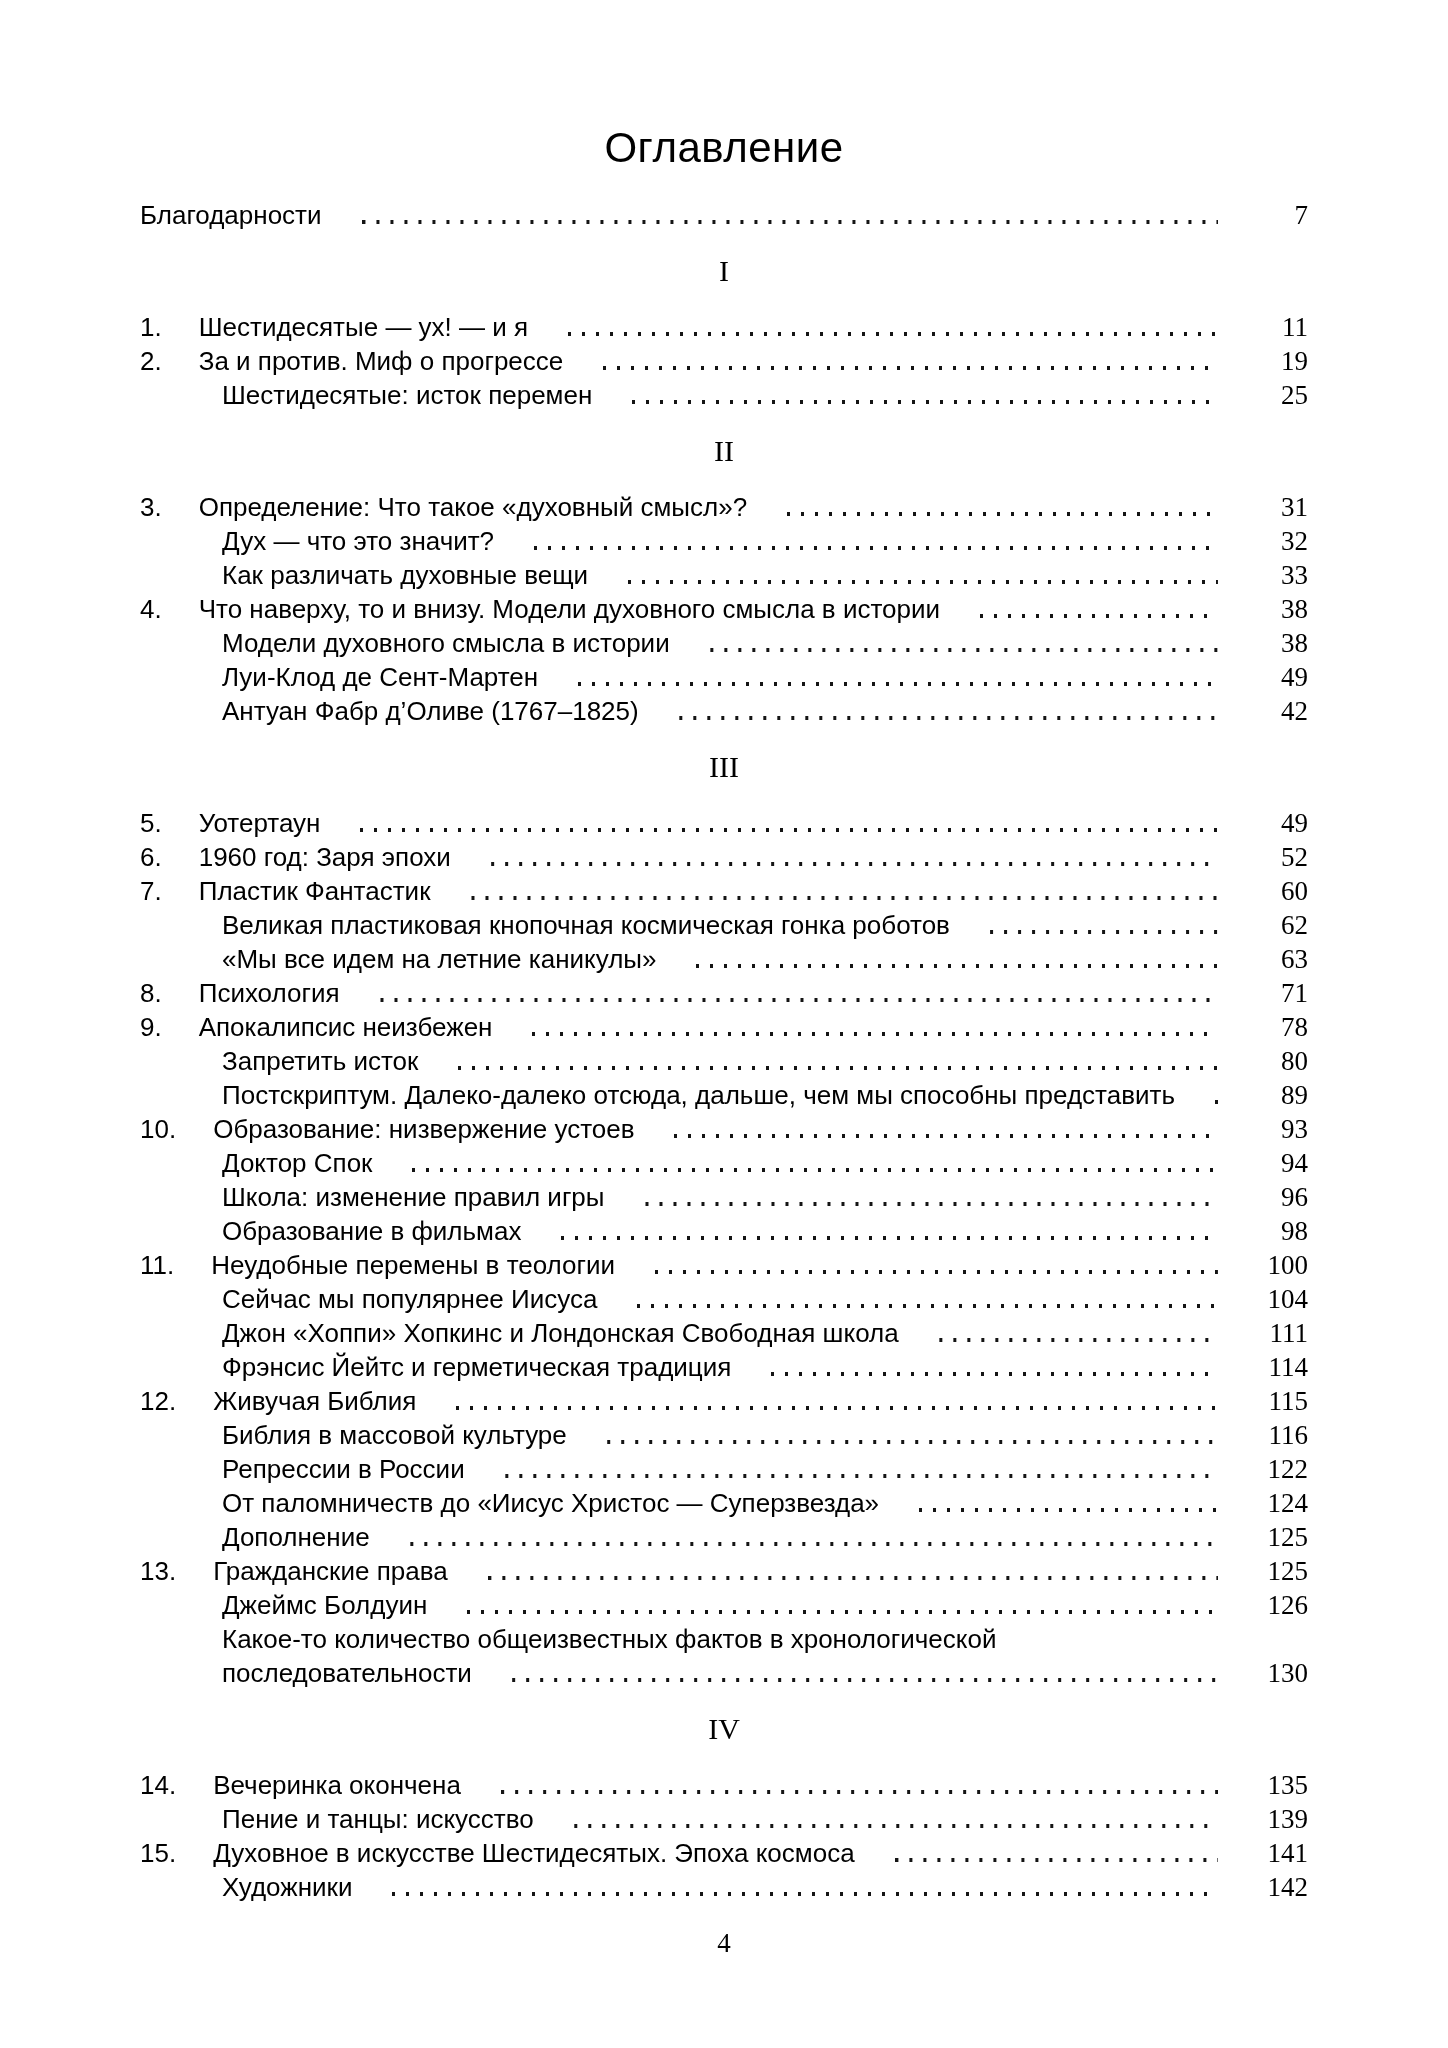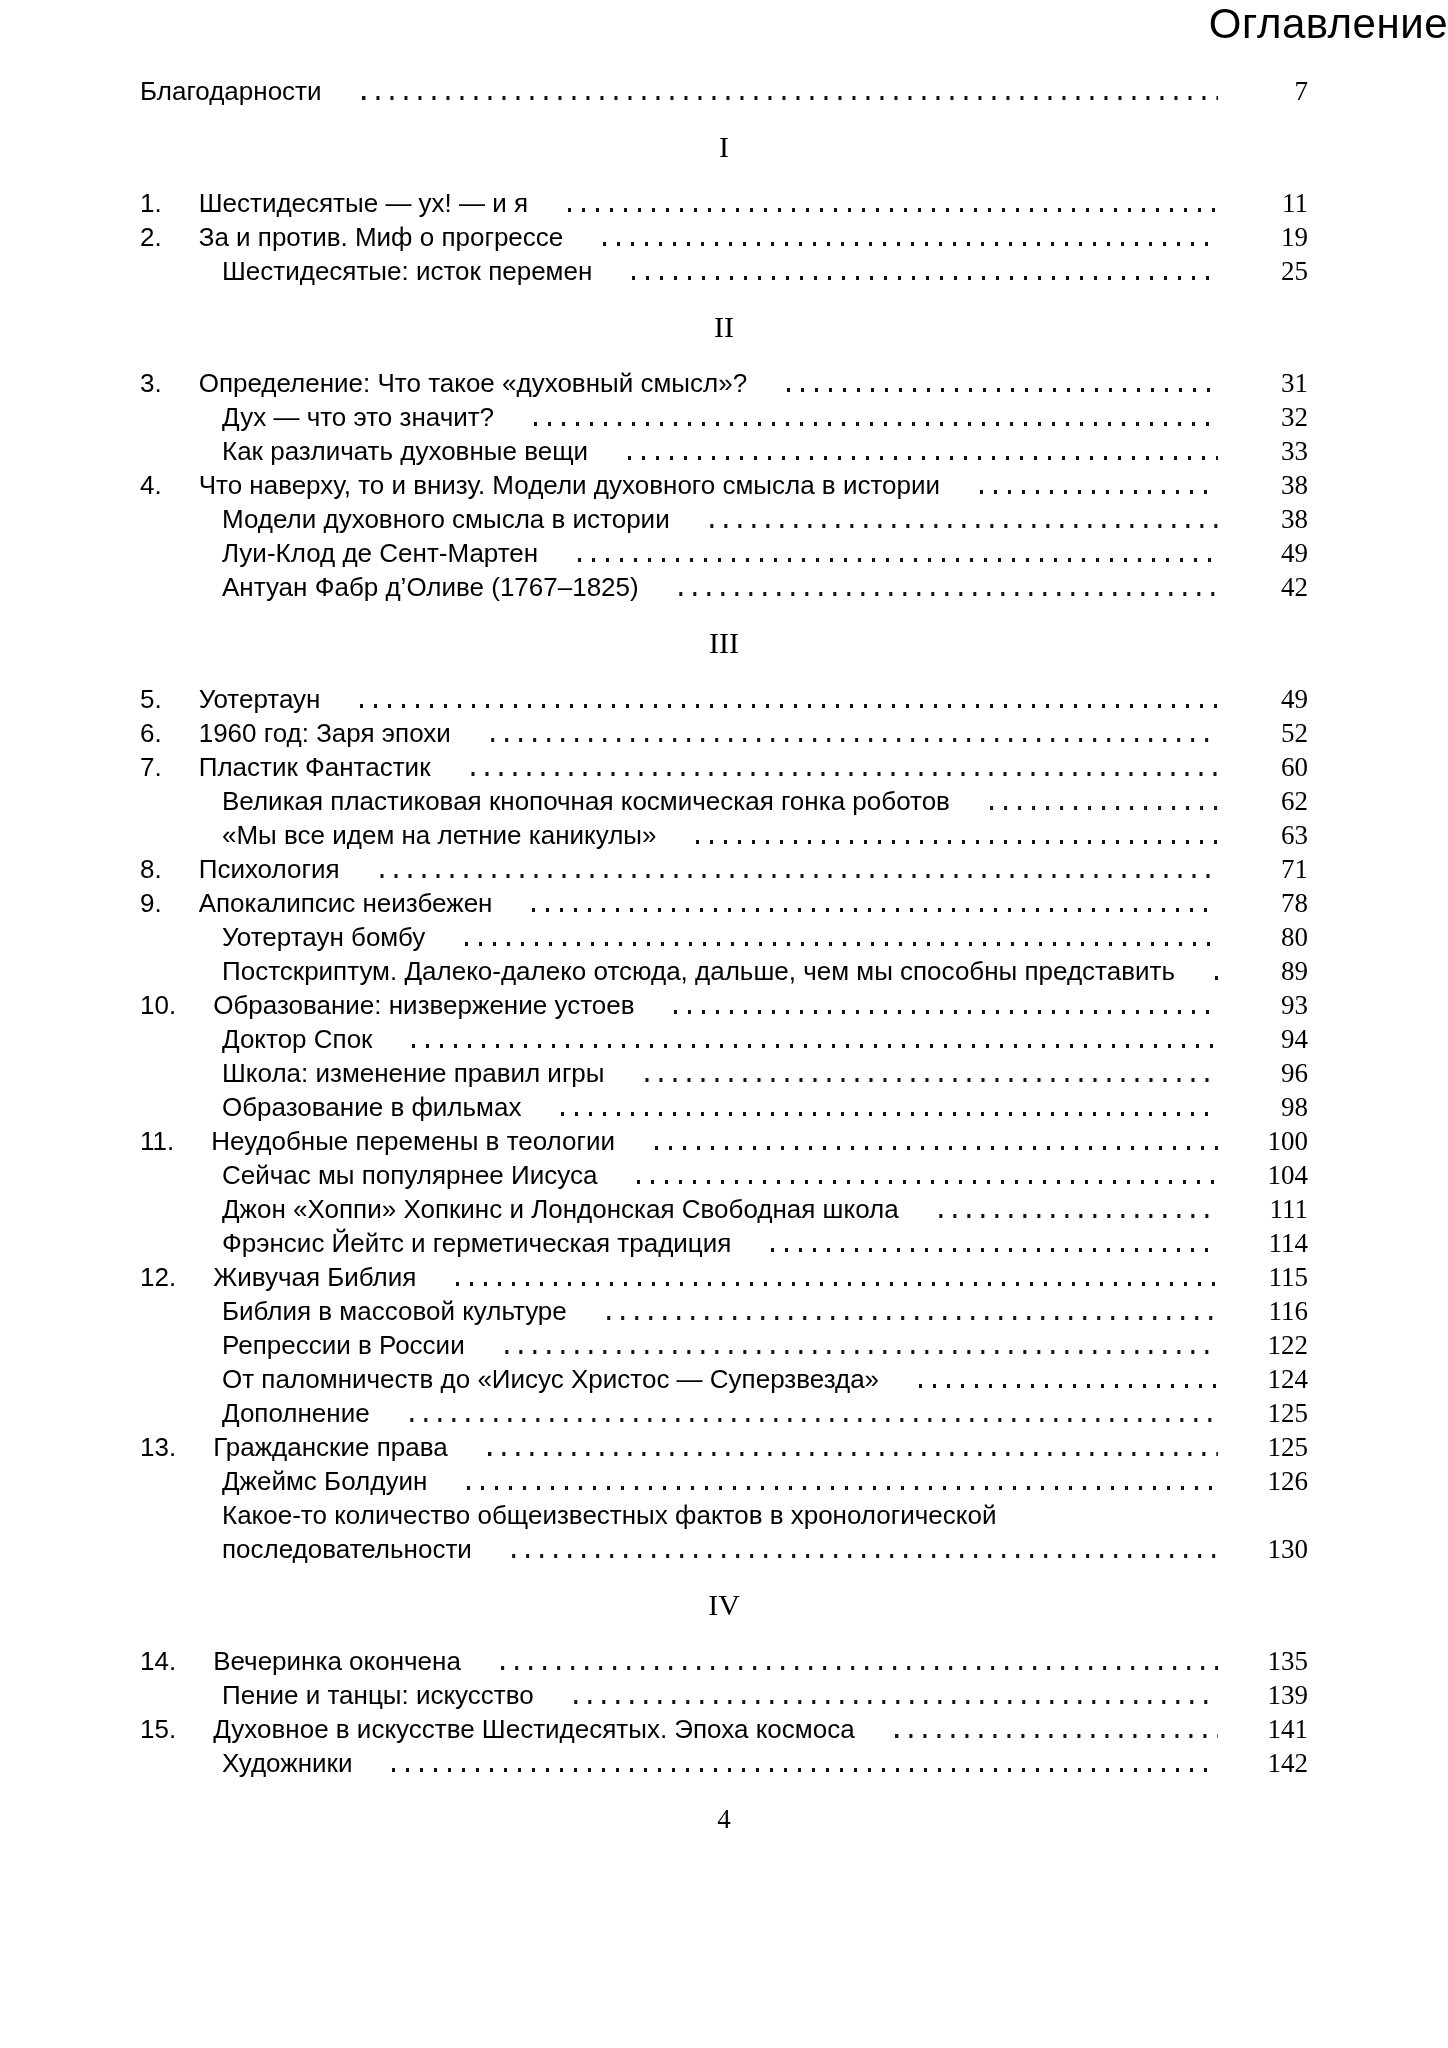--- a/index.html
+++ b/index.html
@@ -12,21 +12,22 @@
     overflow: hidden;
   }
   .page {
     position: relative;
     width: 1448px;
     height: 2048px;
     background: #ffffff;
   }
   .page-title {
     margin: 0;
-    text-align: right;
+    padding-top: 124px;
+    text-align: center;
     font-size: 42px;
     font-weight: normal;
     letter-spacing: 0.5px;
   }
   .toc {
     padding: 26px 140px 0 140px;
   }
   .row {
     display: flex;
     align-items: baseline;
@@ -178,21 +179,21 @@
         <span class="dots"></span>
         <span class="pageno">71</span>
       </div>
       <div class="row">
         <span class="num">9.</span>
         <span class="label">Апокалипсис неизбежен</span>
         <span class="dots"></span>
         <span class="pageno">78</span>
       </div>
       <div class="row indent1">
-        <span class="label">Уотертаун бомбу</span>
+        <span class="label">Запретить исток</span>
         <span class="dots"></span>
         <span class="pageno">80</span>
       </div>
       <div class="row indent1">
         <span class="label">Постскриптум. Далеко-далеко отсюда, дальше, чем мы способны представить</span>
         <span class="dots"></span>
         <span class="pageno">89</span>
       </div>
       <div class="row">
         <span class="num">10.</span>

